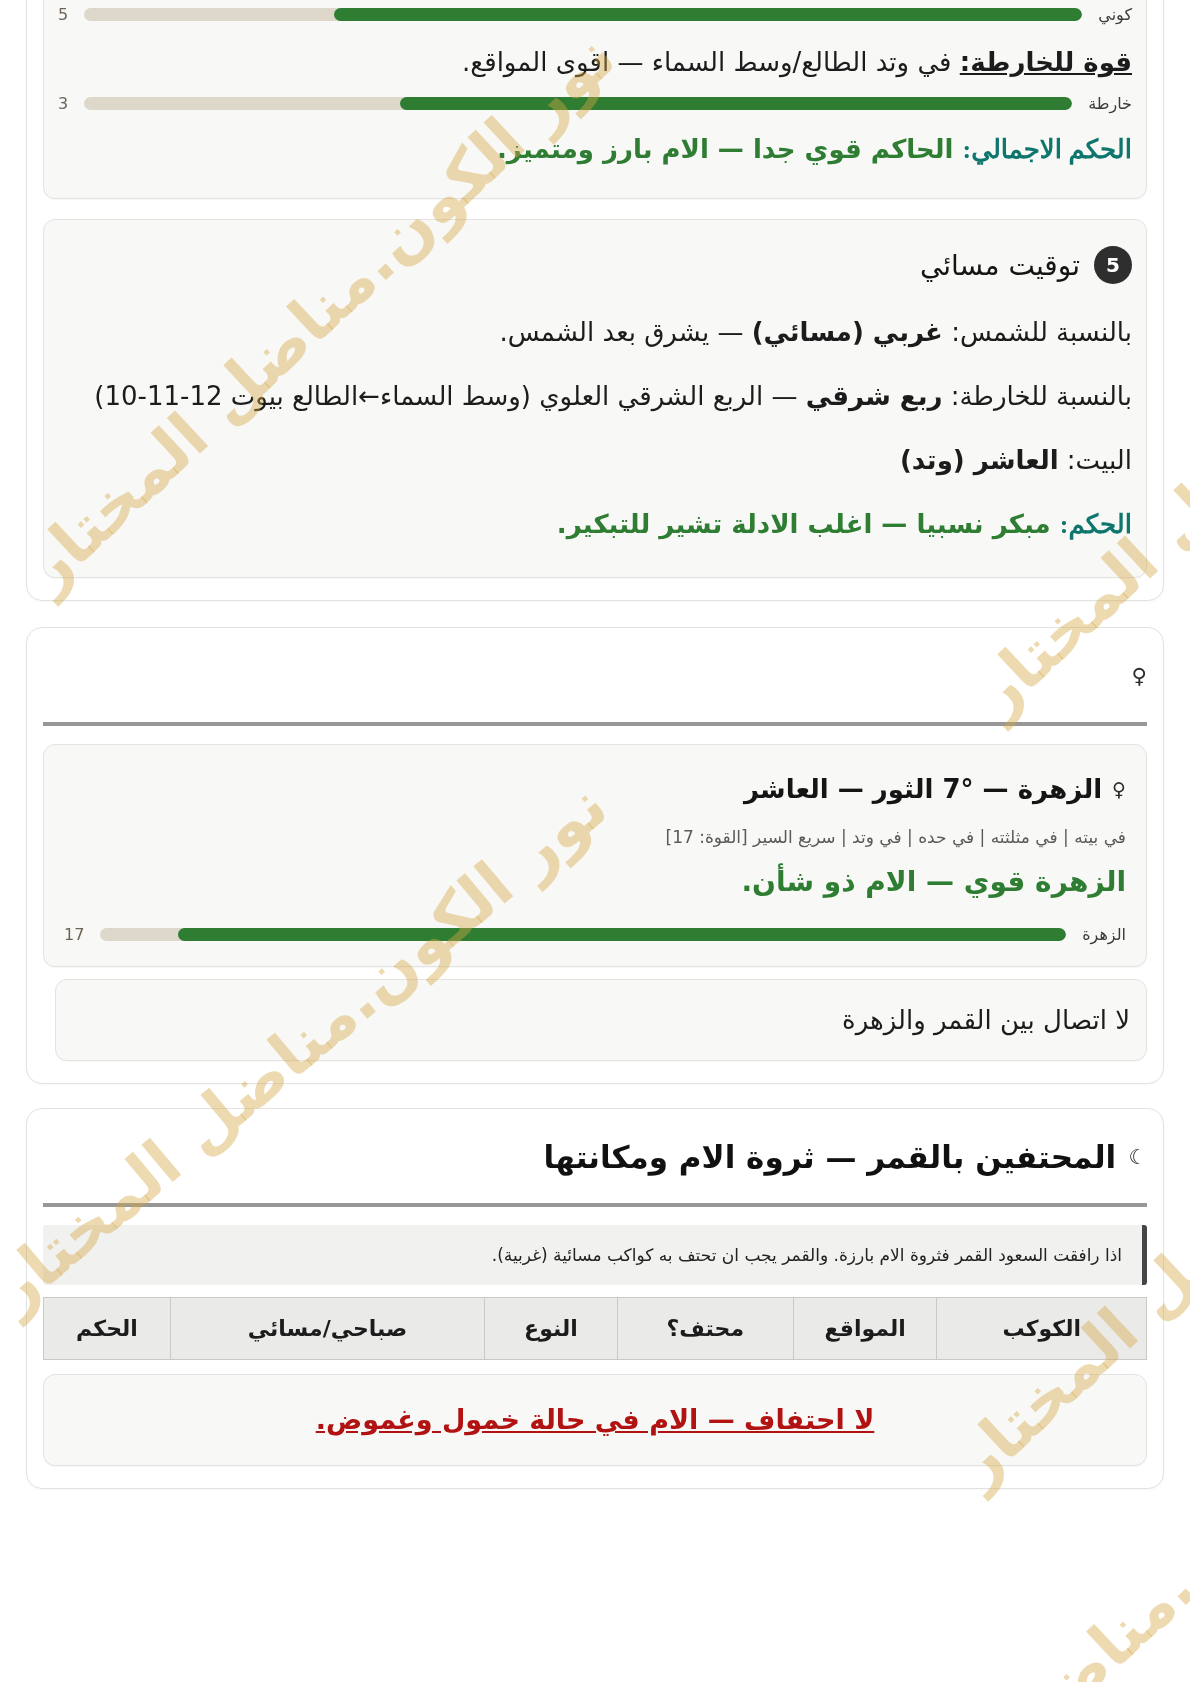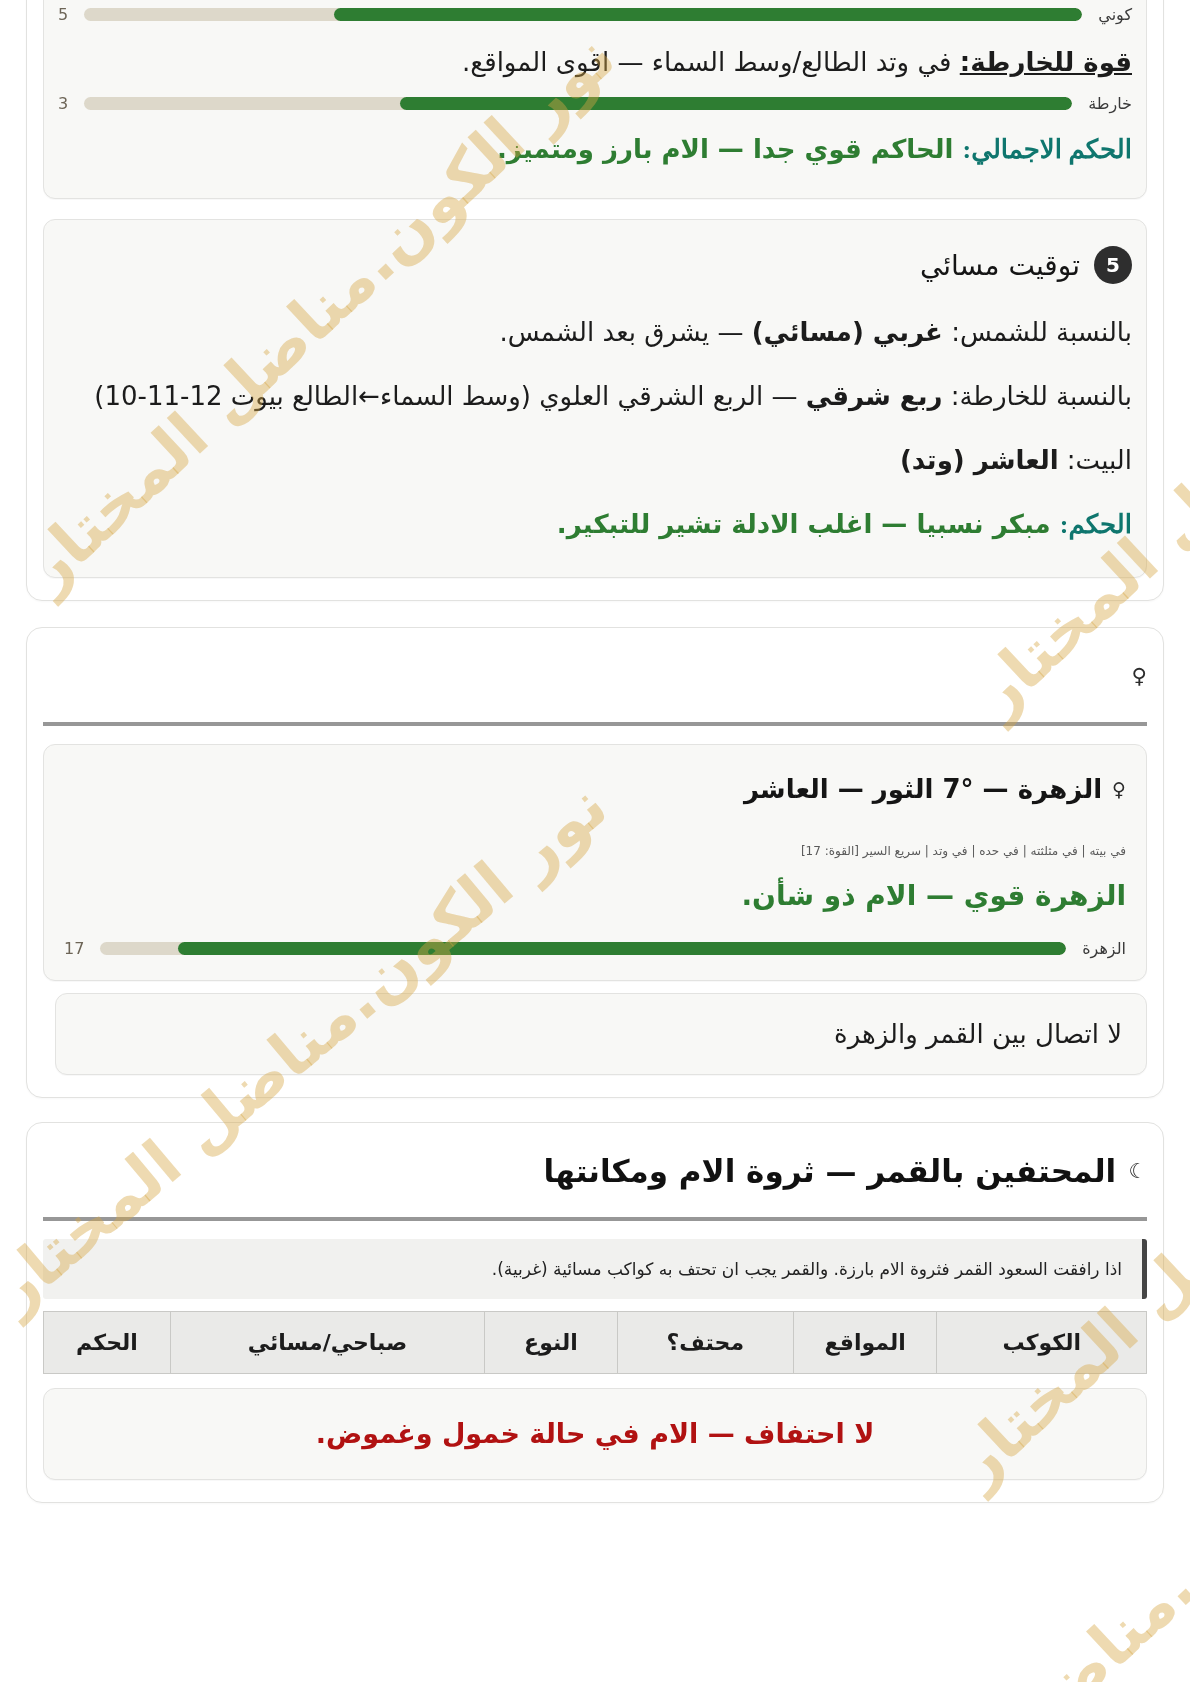--- a/index.html
+++ b/index.html
@@ -31,21 +31,21 @@
   .card {
     background: #f8f8f6;
     border: 1px solid #e3e3e1;
     border-radius: 12px;
     padding: 26px 14px;
     box-shadow: 0 1px 1px rgba(0,0,0,0.03);
   }
   #card-strength { padding: 44px 14px 30px; margin-top: 0; }
   #card-timing   { margin-top: 20px; padding: 26px 14px 34px; }
   #card-venus    { padding: 26px 20px 22px; }
-  #card-noaspect { margin-top: 12px; padding: 22px 24px; margin-left: 12px; }
+  #card-noaspect { margin-top: 12px; padding: 22px 16px; margin-left: 12px; }
   #card-nohalo   { margin-top: 14px; padding: 26px 24px; }
 
   
   .bar-row { display: flex; align-items: center; gap: 16px; }
   .bar-label { font-size: 16px; color: #3a3a3a; white-space: nowrap; }
   .bar-value { font-size: 16px; color: #6d6557; white-space: nowrap; }
   .bar-track {
     flex: 1; height: 13px; border-radius: 7px;
     background: #ddd8ca; position: relative; overflow: hidden;
   }
@@ -89,21 +89,21 @@
   .heading-symbol { font-size: 21px; font-weight: 400; color: #2b2b2b; flex: 0 0 auto; }
   .heading-divider {
     border: none; border-top: 4px solid #979797;
     margin: 24px 0 18px;
   }
 
   
   .planet-title { font-size: 26px; font-weight: 700; color: #151515; line-height: 36px;
     display: flex; align-items: center; gap: 10px; }
   .planet-symbol { font-size: 19px; font-weight: 400; color: #2b2b2b; }
-  .planet-meta { margin-top: 32px; font-size: 12px; line-height: 24px; color: #5a5a5a; }
+  .planet-meta { margin-top: 18px; font-size: 17px; line-height: 24px; color: #5a5a5a; }
   .planet-verdict { margin-top: 14px; font-size: 28px; line-height: 38px; }
   #bar-row-venus { margin-top: 24px; }
   .noaspect-text { font-size: 26px; line-height: 36px; color: #1c1c1c; }
 
   
   .quote-box {
     margin-top: 16px;
     background: #f1f1ef;
     border-right: 5px solid #454545;
     border-radius: 3px;
@@ -126,20 +126,21 @@
   .col-pos    { width: 13%; }
   .col-halo   { width: 16%; }
   .col-type   { width: 12%; margin-top: 23px; }
   .col-am     { width: 28.5%; }
   .col-judg   { width: 11.5%; }
 
   .nohalo-text {
     text-align: center;
     font-size: 27px; font-weight: 700; line-height: 38px;
     color: #b11212;
+    text-decoration: underline;
   }
 
   
   .watermark { position: absolute; inset: 0; pointer-events: none; z-index: 50; overflow: hidden; }
   .wm {
     position: absolute;
     font-size: 64px; font-weight: 700;
     color: rgba(214, 166, 70, 0.42);
     white-space: nowrap;
     direction: rtl;

